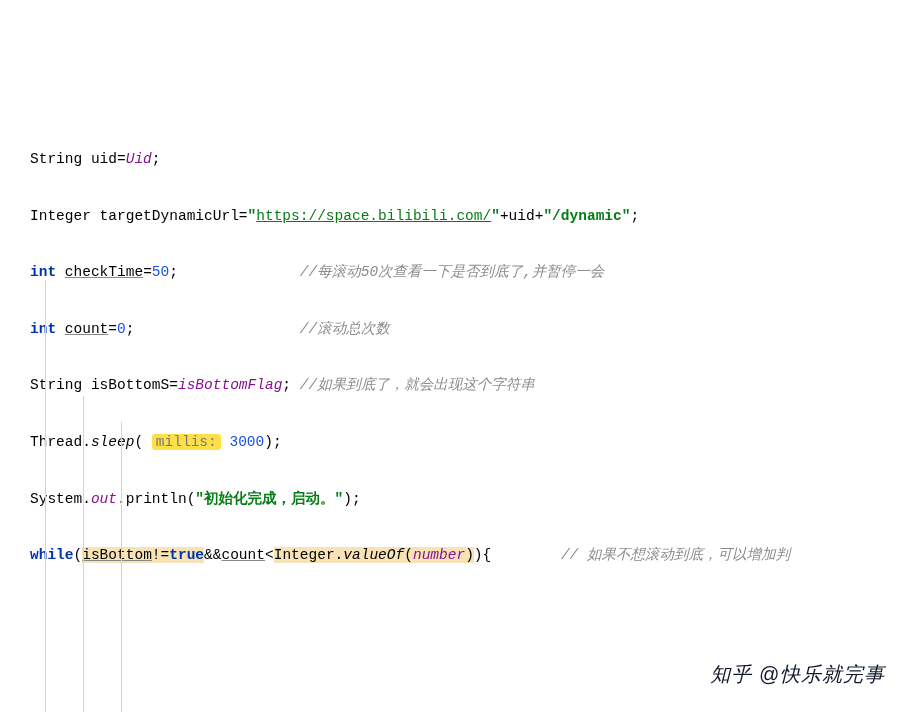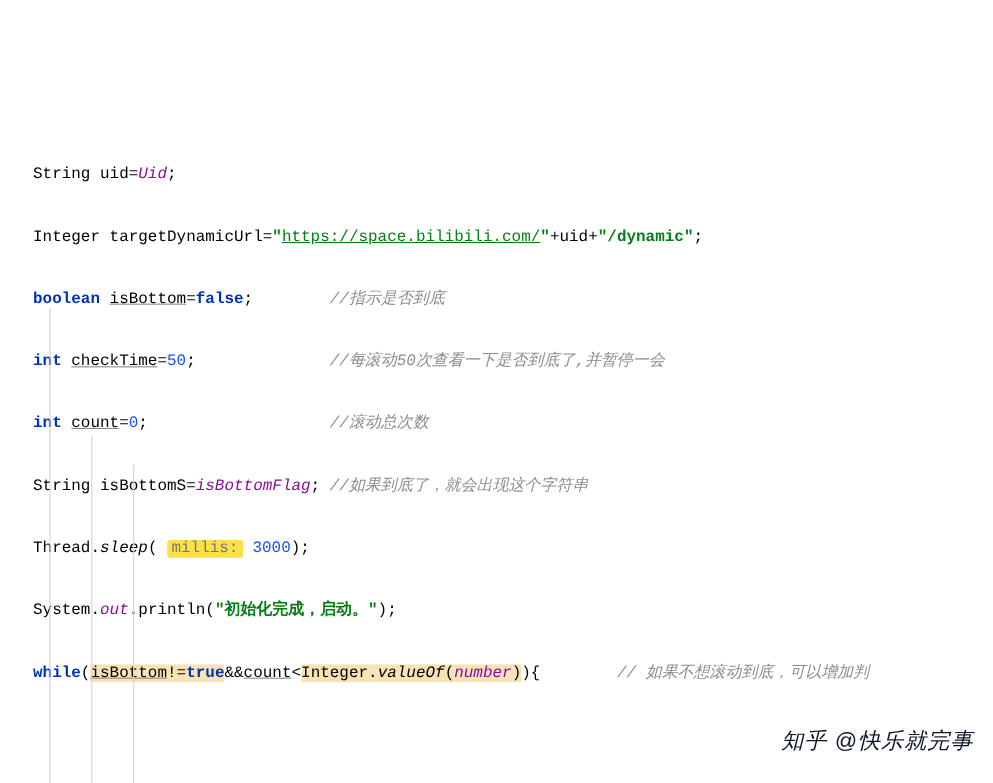--- a/index.html
+++ b/index.html
@@ -55,21 +55,20 @@
 </head>
 <body>
 
 <div class="code-area">
 <div class="vline v1"></div>
 <div class="vline v2"></div>
 <div class="vline v3"></div>
 
 <span class="line"><span>String uid=</span><span class="field">Uid</span><span>;</span></span>
 <span class="line"><span>Integer targetDynamicUrl=</span><span class="str">"</span><span class="link">https://space.bilibili.com/</span><span class="str">"</span><span>+uid+</span><span class="str">"/dynamic"</span><span>;</span></span>
-<span class="line"><span class="kw">boolean</span><span> </span><span class="ul">isBottom</span><span>=</span><span class="kw">false</span><span>;</span>        <span class="comment">//指示是否到底</span></span>
 <span class="line"><span class="kw">int</span><span> </span><span class="ul">checkTime</span><span>=</span><span class="num">50</span><span>;</span>              <span class="comment">//每滚动50次查看一下是否到底了,并暂停一会</span></span>
 <span class="line"><span class="kw">int</span><span> </span><span class="ul">count</span><span>=</span><span class="num">0</span><span>;</span>                   <span class="comment">//滚动总次数</span></span>
 <span class="line"><span>String isBottomS=</span><span class="field">isBottomFlag</span><span>;</span> <span class="comment">//如果到底了，就会出现这个字符串</span></span>
 <span class="line"><span>Thread.</span><span class="method">sleep</span><span>(</span> <span class="hint">millis:</span><span> </span><span class="num">3000</span><span>);</span></span>
 <span class="line"><span>System.</span><span class="field">out</span><span>.println(</span><span class="str">"初始化完成，启动。"</span><span>);</span></span>
 <span class="line"><span class="kw">while</span><span>(</span><span class="hl"><span class="ul">isBottom</span><span>!=</span><span class="kw">true</span></span><span>&amp;&amp;</span><span class="ul">count</span><span>&lt;</span><span class="hl"><span>Integer.</span><span class="method">valueOf</span><span>(</span><span class="field">number</span><span>)</span></span><span>){</span>        <span class="comment">// 如果不想滚动到底，可以增加判</span></span>
 <span class="line indent1"></span>
 
 
 

